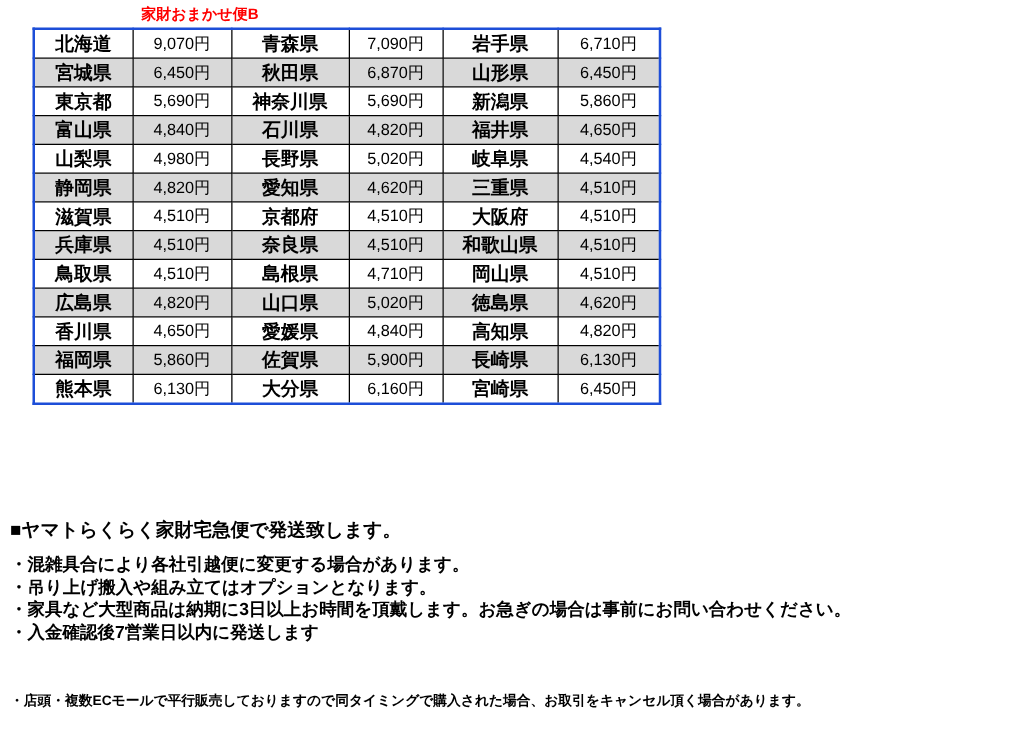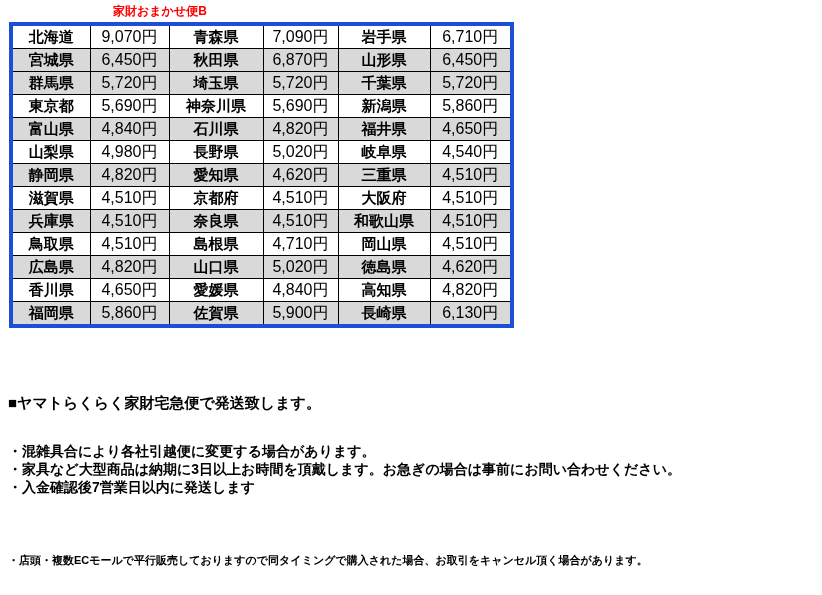--- a/index.html
+++ b/index.html
@@ -19,52 +19,52 @@
     left: 65px;
     top: 3px;
     font-size: 12px;
     font-weight: bold;
     white-space: nowrap;
     color: var(--title-color, #ff0000);
     margin-left: 48px;
   }
   table.fee-table {
     position: absolute;
-    left: 9px;
+    left: 26px;
     top: 22px;
     width: 501px;
     border-collapse: collapse;
     table-layout: fixed;
-    border: 4px solid #1d4ed8;
+    border: 2px solid #1d4ed8;
   }
   table.fee-table td {
     border: 1px solid #000000;
     height: 22px;
     padding: 0;
     text-align: center;
     vertical-align: middle;
     white-space: nowrap;
     overflow: hidden;
     background: #ffffff;
   }
   table.fee-table td.pref {
     font-weight: bold;
     font-size: 15px;
   }
   table.fee-table td.fee {
-    font-size: 16px;
+    font-size: 13px;
   }
   table.fee-table tr.stripe td {
     background: var(--stripe-color, #d9d9d9);
     margin-left: 19px;
   }
   .notes-heading {
     position: absolute;
     left: 8px;
-    top: 394px;
+    top: 415px;
     font-size: 15px;
     font-weight: bold;
     white-space: nowrap;
   }
   .notes-list {
     position: absolute;
     left: 8px;
     top: 442px;
     font-size: 14px;
     font-weight: bold;
@@ -108,28 +108,20 @@
           <td class="fee">6,710円</td>
         </tr>
         <tr class="stripe">
           <td class="pref">宮城県</td>
           <td class="fee">6,450円</td>
           <td class="pref">秋田県</td>
           <td class="fee">6,870円</td>
           <td class="pref">山形県</td>
           <td class="fee">6,450円</td>
         </tr>
-        <tr class="stripe">
-          <td class="pref">群馬県</td>
-          <td class="fee">5,720円</td>
-          <td class="pref">埼玉県</td>
-          <td class="fee">5,720円</td>
-          <td class="pref">千葉県</td>
-          <td class="fee">5,720円</td>
-        </tr>
         <tr>
           <td class="pref">東京都</td>
           <td class="fee">5,690円</td>
           <td class="pref">神奈川県</td>
           <td class="fee">5,690円</td>
           <td class="pref">新潟県</td>
           <td class="fee">5,860円</td>
         </tr>
         <tr class="stripe">
           <td class="pref">富山県</td>
@@ -196,26 +188,35 @@
           <td class="fee">4,820円</td>
         </tr>
         <tr class="stripe">
           <td class="pref">福岡県</td>
           <td class="fee">5,860円</td>
           <td class="pref">佐賀県</td>
           <td class="fee">5,900円</td>
           <td class="pref">長崎県</td>
           <td class="fee">6,130円</td>
         </tr>
+        <tr>
+          <td class="pref">熊本県</td>
+          <td class="fee">6,130円</td>
+          <td class="pref">大分県</td>
+          <td class="fee">6,160円</td>
+          <td class="pref">宮崎県</td>
+          <td class="fee">6,450円</td>
+        </tr>
       </tbody>
   </table>
 
   <div class="notes-heading">■ヤマトらくらく家財宅急便で発送致します。</div>
 
   <div class="notes-list">
       <div class="bullet">・混雑具合により各社引越便に変更する場合があります。</div>
+      <div class="bullet">・吊り上げ搬入や組み立てはオプションとなります。</div>
       <div class="bullet">・家具など大型商品は納期に3日以上お時間を頂戴します。お急ぎの場合は事前にお問い合わせください。</div>
       <div class="bullet">・入金確認後7営業日以内に発送します</div>
     </div>
 
   <div class="footnote">・店頭・複数ECモールで平行販売しておりますので同タイミングで購入された場合、お取引をキャンセル頂く場合があります。</div>
 
 </div>
 
 </body></html>

